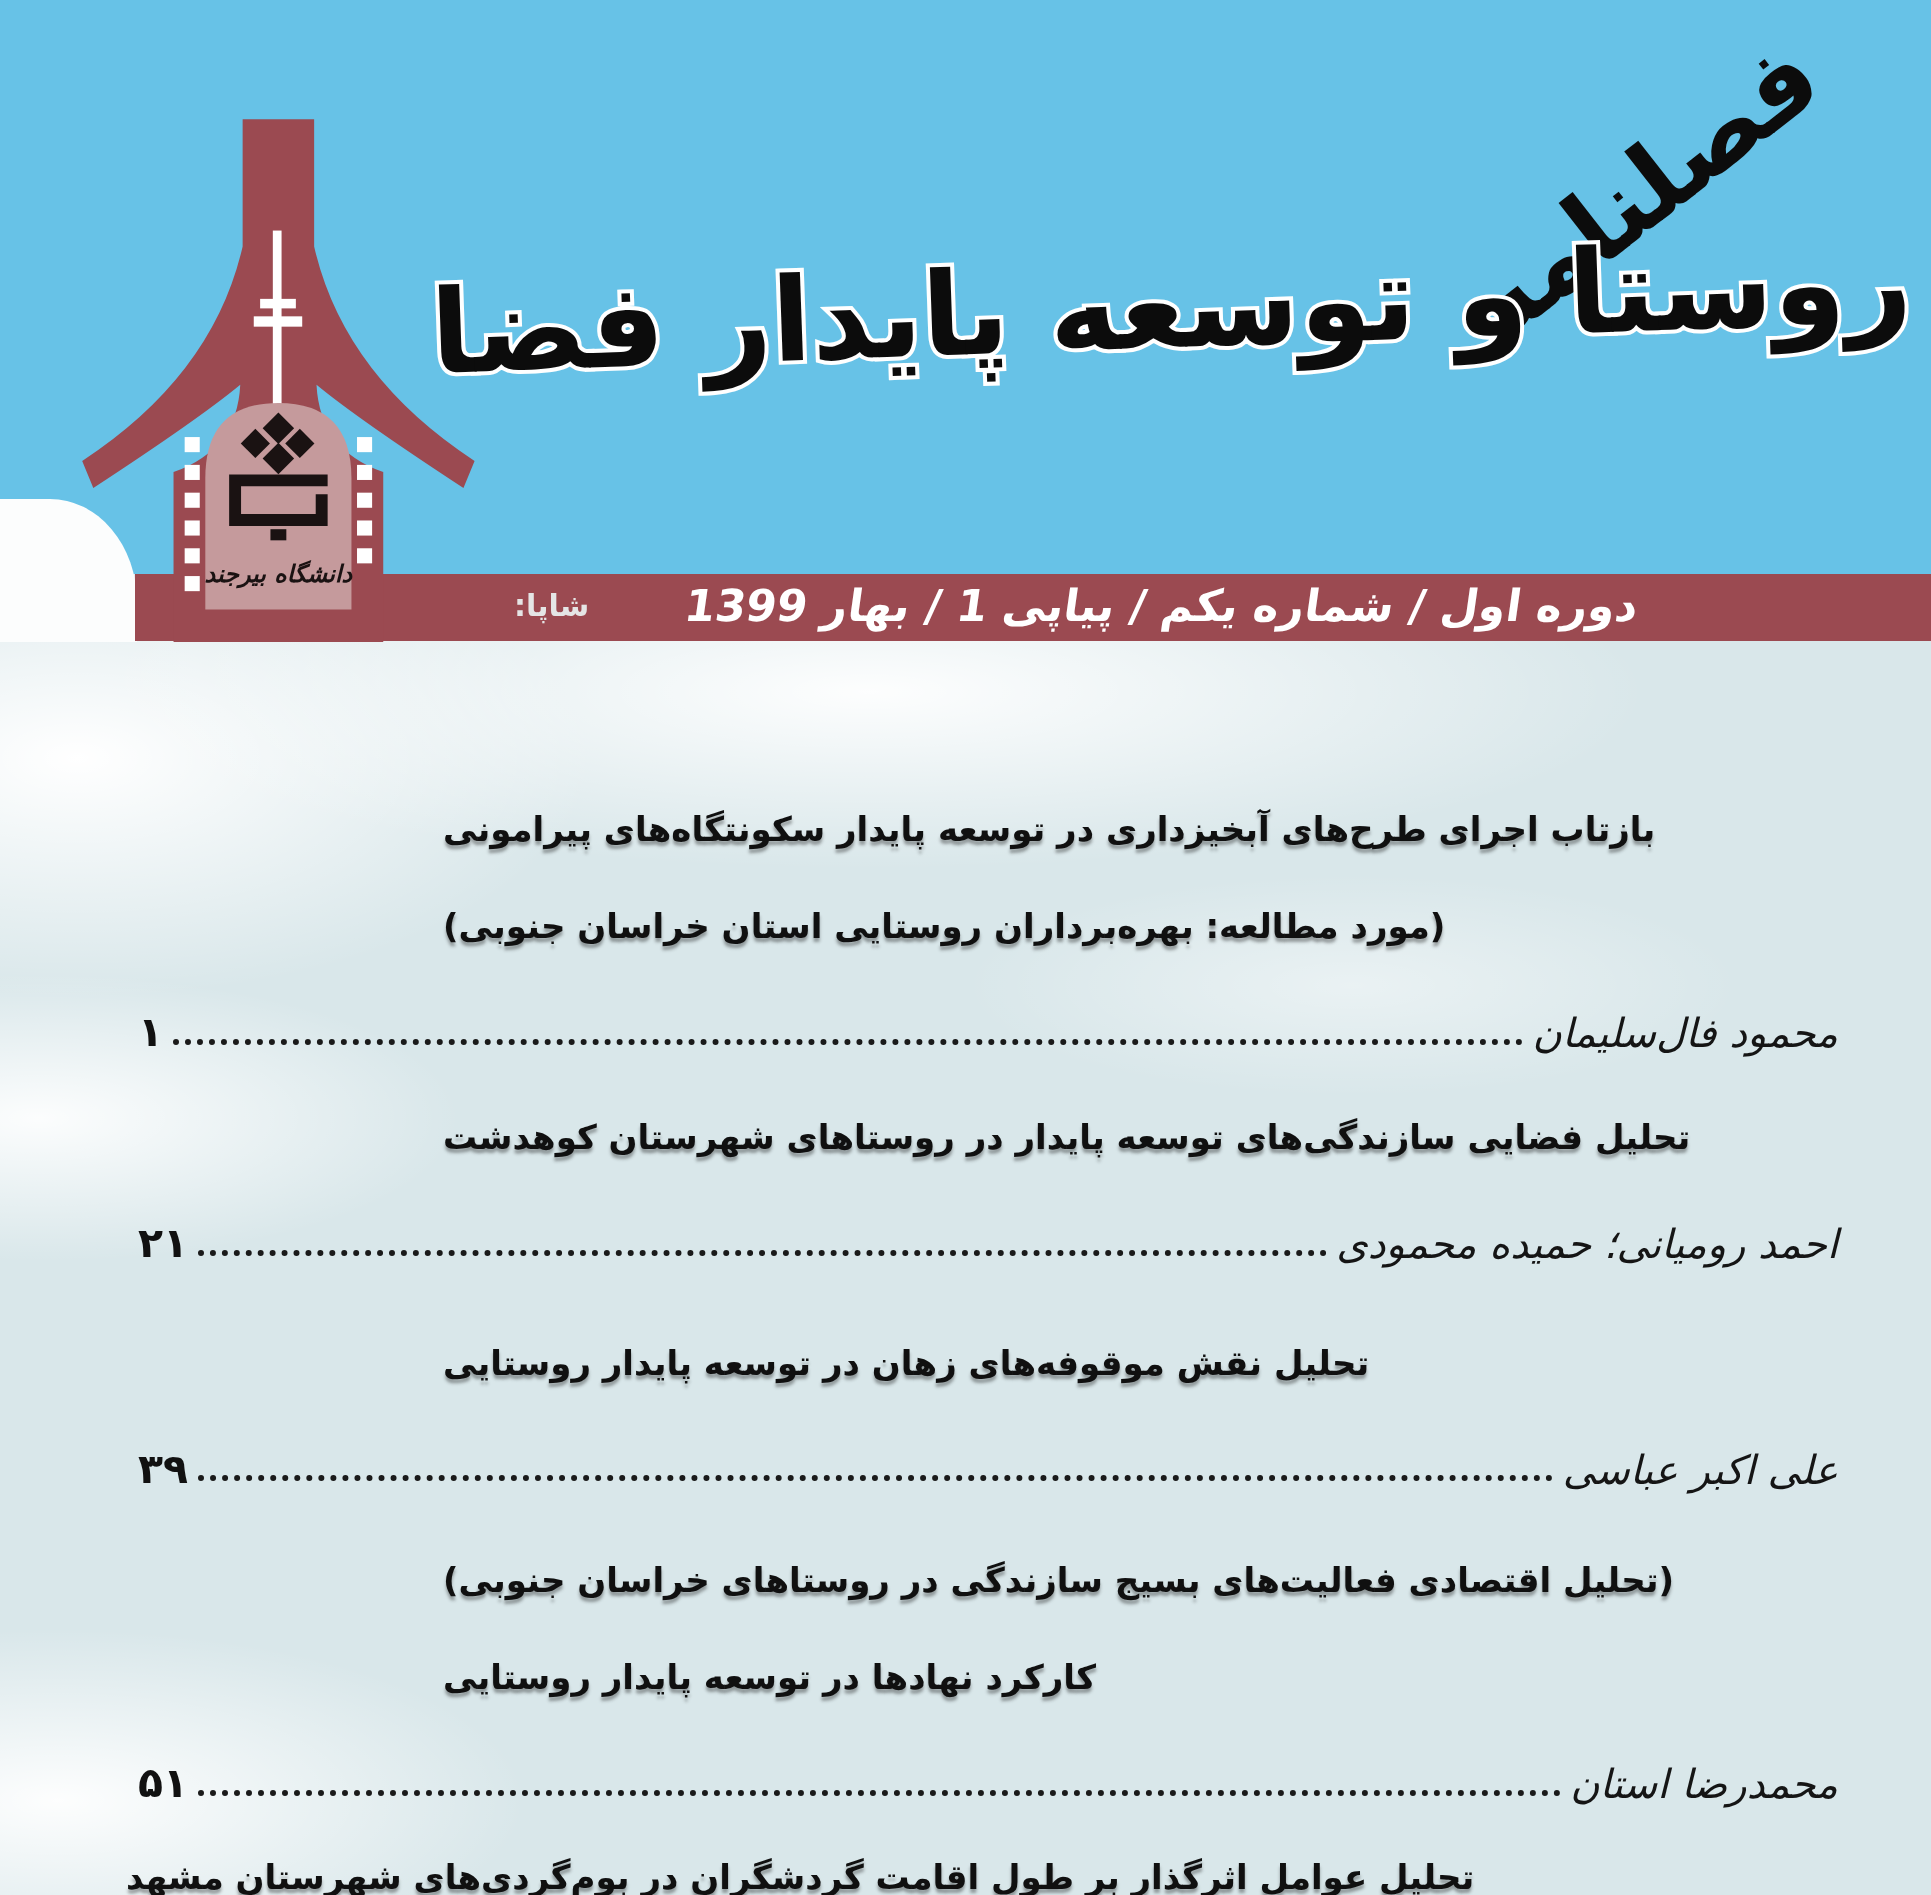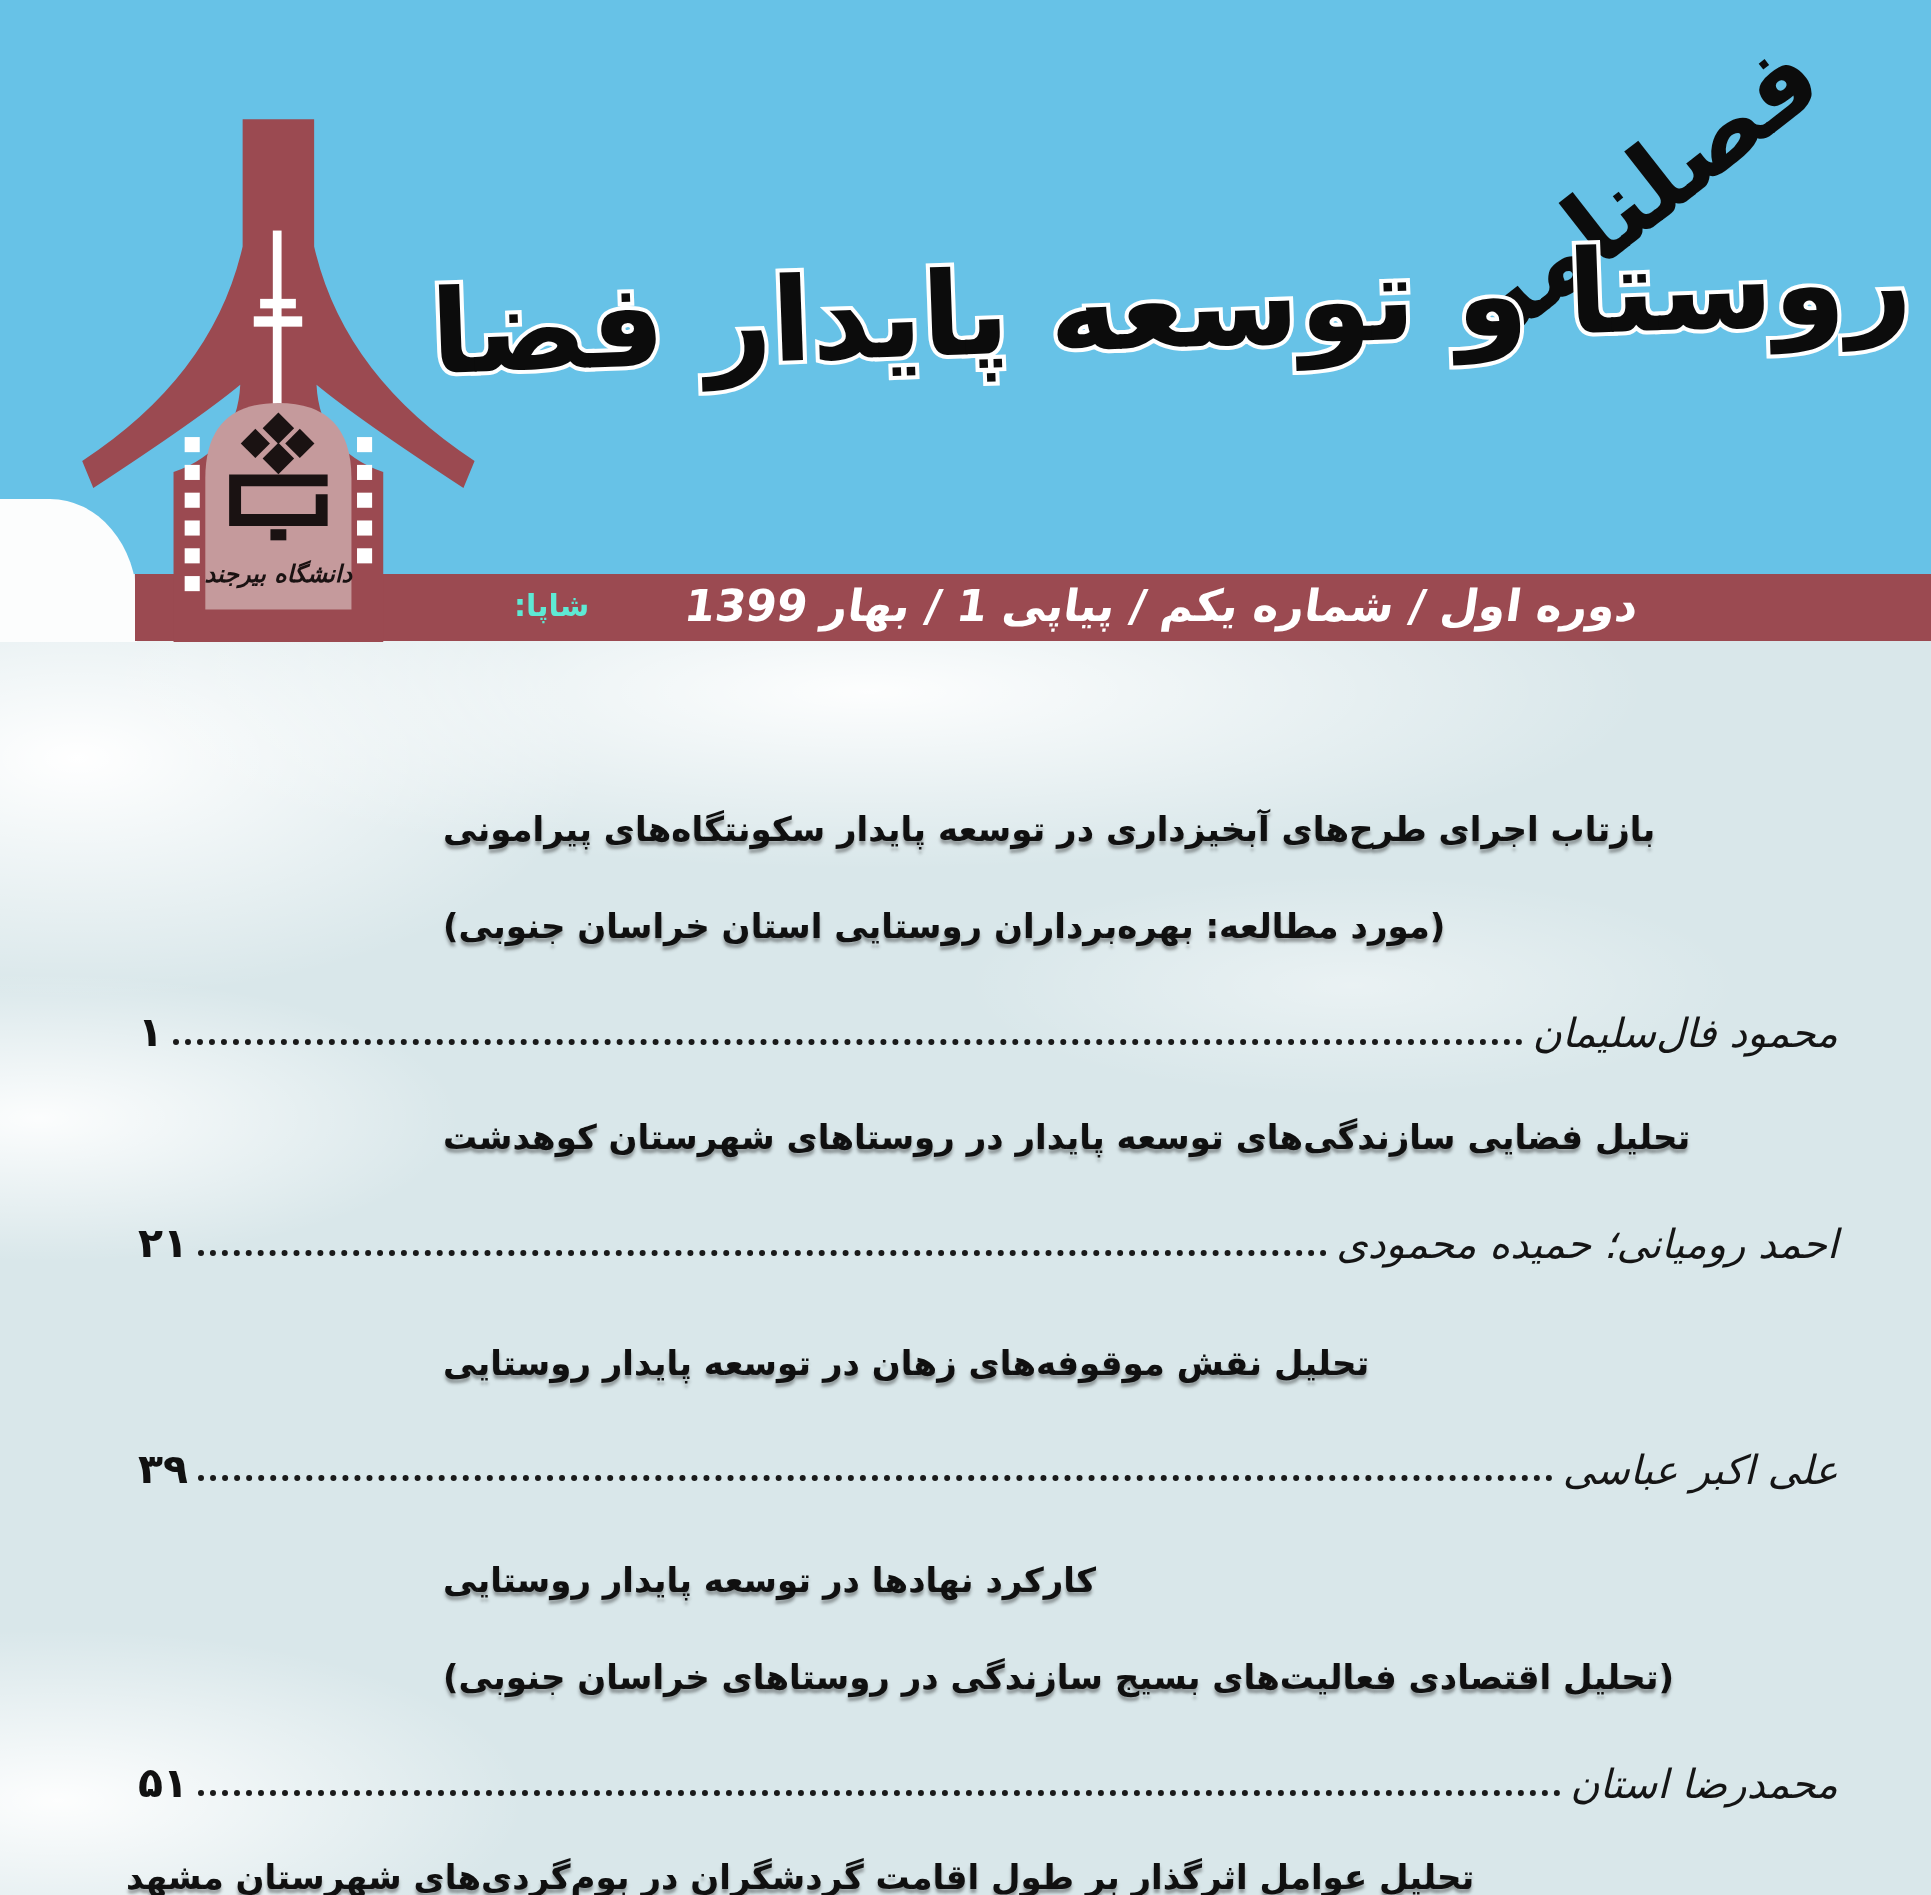--- a/index.html
+++ b/index.html
@@ -24,21 +24,21 @@
   }
   .masthead-title{
     position:absolute;top:238px;left:492px;right:20px;text-align:center;direction:rtl;
     font-size:116px;font-weight:bold;color:#0c0c0c;white-space:nowrap;transform:rotate(-2deg);
     -webkit-text-stroke:8px #ffffff;paint-order:stroke fill;
   }
   .band-issue{
     position:absolute;right:294px;top:6.4px;color:#fff;font-size:44px;font-weight:bold;
     direction:rtl;white-space:nowrap;transform:skewX(-8deg);
   }
-  .band-issn{position:absolute;left:379px;top:14.3px;color:#5eead4;font-size:30px;font-weight:bold;direction:rtl;}
+  .band-issn{position:absolute;left:379px;top:14.3px;color:#e5e5e5;font-size:30px;font-weight:bold;direction:rtl;}
   .logo{position:absolute;left:32px;top:113px;}
   
   .toc{position:absolute;top:641px;left:94px;right:94px;bottom:-159px;direction:rtl;}
   .entry-title{
     direction:rtl;text-align:left;white-space:nowrap;
     font-size:34px;font-weight:bold;color:#101010;line-height:97px;
     margin-left:349px;
     text-shadow:0 4px 3.2px rgba(20,20,20,.38);
   }
   .e4 .entry-title{margin-left:32px;}
@@ -129,22 +129,22 @@
     <section class="entry e2">
       <div class="entry-title">تحلیل نقش موقوفه‌های زهان در توسعه پایدار روستایی</div>
       <div class="entry-meta">
         <span class="author">علی اکبر عباسی</span>
         <span class="dots"></span>
         <span class="page-num">۳۹</span>
       </div>
     </section>
 
     <section class="entry e3">
+      <div class="entry-title">(تحلیل اقتصادی فعالیت‌های بسیج سازندگی در روستاهای خراسان جنوبی)</div>
       <div class="entry-title">کارکرد نهادها در توسعه پایدار روستایی</div>
-      <div class="entry-title">(تحلیل اقتصادی فعالیت‌های بسیج سازندگی در روستاهای خراسان جنوبی)</div>
       <div class="entry-meta">
         <span class="author">محمدرضا استان</span>
         <span class="dots"></span>
         <span class="page-num">۵۱</span>
       </div>
     </section>
 
     <section class="entry e4">
       <div class="entry-title">تحلیل عوامل اثرگذار بر طول اقامت گردشگران در بوم‌گردی‌های شهرستان مشهد</div>
     </section>

